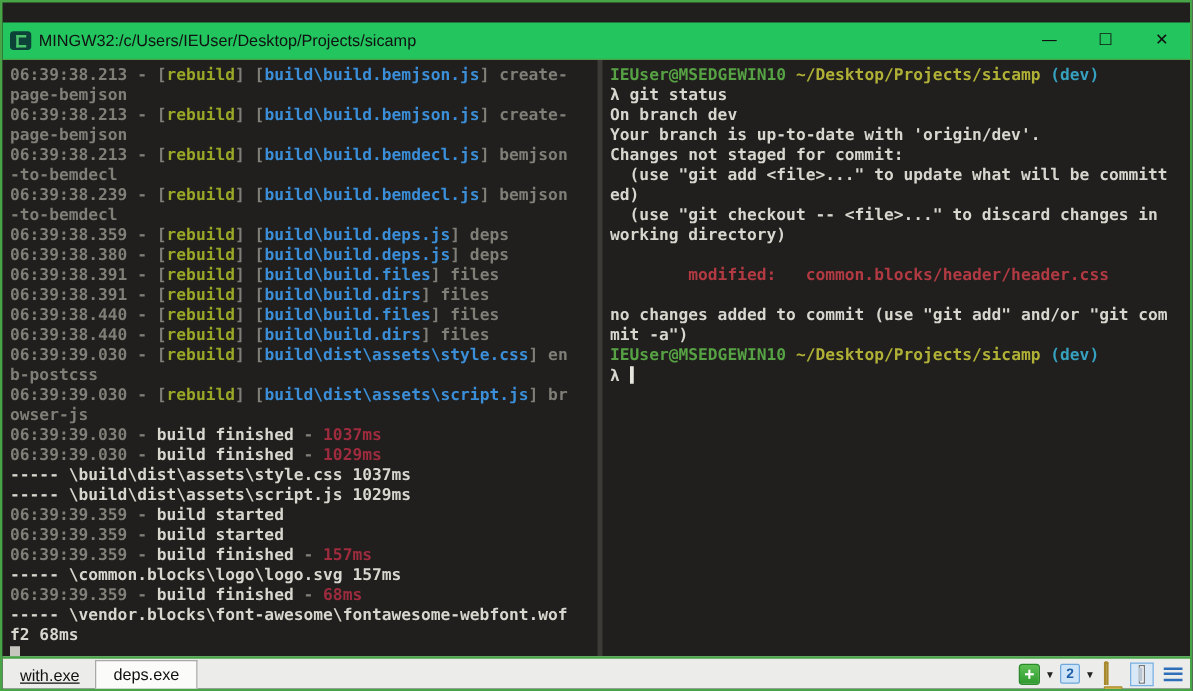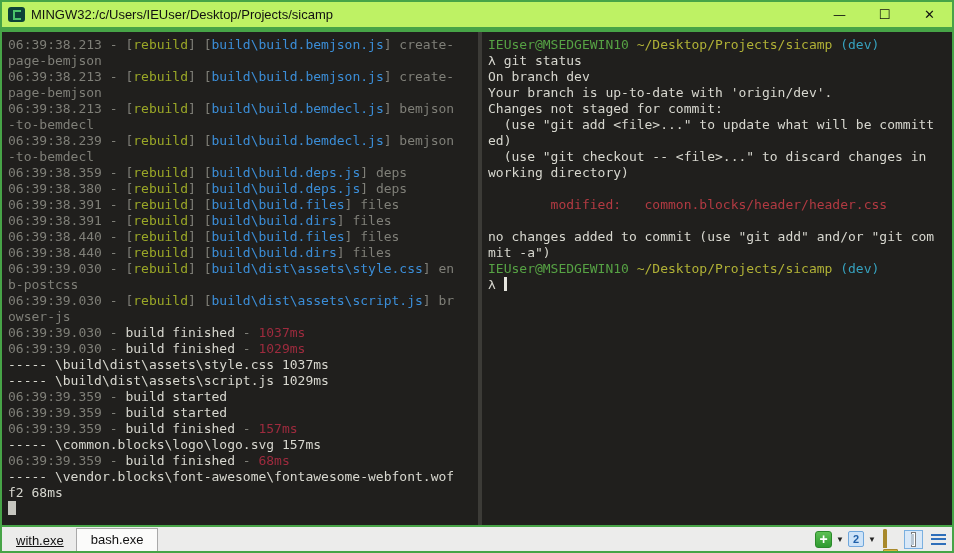--- a/index.html
+++ b/index.html
@@ -4,22 +4,22 @@
 <style>
   html,body{margin:0;padding:0;background:#888;}
   .window{
     position:relative; width:954px; height:553px; box-sizing:border-box;
     border:2px solid #47a447; background:#201f1d;
     font-family:"Liberation Sans", sans-serif;
     display:flex; flex-direction:column; overflow:hidden;
   }
   
   .titlebar{
-    height:30px; flex:0 0 30px; background:#bef264; display:flex; align-items:center;
-    border-bottom:5px solid #3b82f6; box-sizing:border-box; padding-left:6px;
+    height:30px; flex:0 0 30px; background:#22c55e; display:flex; align-items:center;
+    border-bottom:1px solid #3b82f6; box-sizing:border-box; padding-left:6px;margin-top:16px;
   }
   .app-icon{width:17px;height:15px;background:#0c4238;border-radius:3px;
     display:flex;align-items:center;justify-content:center;margin-right:6px;flex:0 0 auto;}
   .app-icon .cglyph{width:6px;height:6px;border:2px solid #49c46a;border-right:none;}
   .title-text{font-size:13px;color:#111;white-space:nowrap;overflow:hidden;}
   .titlebar .spacer{flex:1;}
   .winbtn{width:45px;height:28px;display:flex;align-items:center;justify-content:center;
     font-size:13px;color:#111;background:transparent;border:none;cursor:default;
     font-family:"DejaVu Sans", sans-serif;}
   
@@ -81,30 +81,30 @@
     <span class="app-icon">
         <span class="cglyph"></span>
       </span>
     <span class="title-text">MINGW32:/c/Users/IEUser/Desktop/Projects/sicamp</span>
     <span class="spacer"></span>
     <button class="winbtn">—</button>
     <button class="winbtn">☐</button>
     <button class="winbtn">✕</button>
   </div>
 
-  <div class="terminal" style="background: rgb(32, 31, 29);">
+  <div class="terminal" style="background: rgb(32, 31, 29); font-weight: bold;">
     <div class="pane pane-left" id="left-pane"><div class="tline"><span style="color: rgb(127, 127, 120);">06:39:38.213 - [</span><span style="color: rgb(154, 167, 39);">rebuild</span><span style="color: rgb(127, 127, 120);">] [</span><span style="color: rgb(59, 142, 216);">build\build.bemjson.js</span><span style="color: rgb(127, 127, 120);">] create-</span></div><div class="tline"><span style="color: rgb(127, 127, 120);">page-bemjson</span></div><div class="tline"><span style="color: rgb(127, 127, 120);">06:39:38.213 - [</span><span style="color: rgb(154, 167, 39);">rebuild</span><span style="color: rgb(127, 127, 120);">] [</span><span style="color: rgb(59, 142, 216);">build\build.bemjson.js</span><span style="color: rgb(127, 127, 120);">] create-</span></div><div class="tline"><span style="color: rgb(127, 127, 120);">page-bemjson</span></div><div class="tline"><span style="color: rgb(127, 127, 120);">06:39:38.213 - [</span><span style="color: rgb(154, 167, 39);">rebuild</span><span style="color: rgb(127, 127, 120);">] [</span><span style="color: rgb(59, 142, 216);">build\build.bemdecl.js</span><span style="color: rgb(127, 127, 120);">] bemjson</span></div><div class="tline"><span style="color: rgb(127, 127, 120);">-to-bemdecl</span></div><div class="tline"><span style="color: rgb(127, 127, 120);">06:39:38.239 - [</span><span style="color: rgb(154, 167, 39);">rebuild</span><span style="color: rgb(127, 127, 120);">] [</span><span style="color: rgb(59, 142, 216);">build\build.bemdecl.js</span><span style="color: rgb(127, 127, 120);">] bemjson</span></div><div class="tline"><span style="color: rgb(127, 127, 120);">-to-bemdecl</span></div><div class="tline"><span style="color: rgb(127, 127, 120);">06:39:38.359 - [</span><span style="color: rgb(154, 167, 39);">rebuild</span><span style="color: rgb(127, 127, 120);">] [</span><span style="color: rgb(59, 142, 216);">build\build.deps.js</span><span style="color: rgb(127, 127, 120);">] deps</span></div><div class="tline"><span style="color: rgb(127, 127, 120);">06:39:38.380 - [</span><span style="color: rgb(154, 167, 39);">rebuild</span><span style="color: rgb(127, 127, 120);">] [</span><span style="color: rgb(59, 142, 216);">build\build.deps.js</span><span style="color: rgb(127, 127, 120);">] deps</span></div><div class="tline"><span style="color: rgb(127, 127, 120);">06:39:38.391 - [</span><span style="color: rgb(154, 167, 39);">rebuild</span><span style="color: rgb(127, 127, 120);">] [</span><span style="color: rgb(59, 142, 216);">build\build.files</span><span style="color: rgb(127, 127, 120);">] files</span></div><div class="tline"><span style="color: rgb(127, 127, 120);">06:39:38.391 - [</span><span style="color: rgb(154, 167, 39);">rebuild</span><span style="color: rgb(127, 127, 120);">] [</span><span style="color: rgb(59, 142, 216);">build\build.dirs</span><span style="color: rgb(127, 127, 120);">] files</span></div><div class="tline"><span style="color: rgb(127, 127, 120);">06:39:38.440 - [</span><span style="color: rgb(154, 167, 39);">rebuild</span><span style="color: rgb(127, 127, 120);">] [</span><span style="color: rgb(59, 142, 216);">build\build.files</span><span style="color: rgb(127, 127, 120);">] files</span></div><div class="tline"><span style="color: rgb(127, 127, 120);">06:39:38.440 - [</span><span style="color: rgb(154, 167, 39);">rebuild</span><span style="color: rgb(127, 127, 120);">] [</span><span style="color: rgb(59, 142, 216);">build\build.dirs</span><span style="color: rgb(127, 127, 120);">] files</span></div><div class="tline"><span style="color: rgb(127, 127, 120);">06:39:39.030 - [</span><span style="color: rgb(154, 167, 39);">rebuild</span><span style="color: rgb(127, 127, 120);">] [</span><span style="color: rgb(59, 142, 216);">build\dist\assets\style.css</span><span style="color: rgb(127, 127, 120);">] en</span></div><div class="tline"><span style="color: rgb(127, 127, 120);">b-postcss</span></div><div class="tline"><span style="color: rgb(127, 127, 120);">06:39:39.030 - [</span><span style="color: rgb(154, 167, 39);">rebuild</span><span style="color: rgb(127, 127, 120);">] [</span><span style="color: rgb(59, 142, 216);">build\dist\assets\script.js</span><span style="color: rgb(127, 127, 120);">] br</span></div><div class="tline"><span style="color: rgb(127, 127, 120);">owser-js</span></div><div class="tline"><span style="color: rgb(127, 127, 120);">06:39:39.030 - </span><span style="color: rgb(215, 215, 207);">build finished</span><span style="color: rgb(127, 127, 120);"> - </span><span style="color: rgb(158, 43, 62);">1037ms</span></div><div class="tline"><span style="color: rgb(127, 127, 120);">06:39:39.030 - </span><span style="color: rgb(215, 215, 207);">build finished</span><span style="color: rgb(127, 127, 120);"> - </span><span style="color: rgb(158, 43, 62);">1029ms</span></div><div class="tline"><span style="color: rgb(215, 215, 207);">----- \build\dist\assets\style.css 1037ms</span></div><div class="tline"><span style="color: rgb(215, 215, 207);">----- \build\dist\assets\script.js 1029ms</span></div><div class="tline"><span style="color: rgb(127, 127, 120);">06:39:39.359 - </span><span style="color: rgb(215, 215, 207);">build started</span></div><div class="tline"><span style="color: rgb(127, 127, 120);">06:39:39.359 - </span><span style="color: rgb(215, 215, 207);">build started</span></div><div class="tline"><span style="color: rgb(127, 127, 120);">06:39:39.359 - </span><span style="color: rgb(215, 215, 207);">build finished</span><span style="color: rgb(127, 127, 120);"> - </span><span style="color: rgb(158, 43, 62);">157ms</span></div><div class="tline"><span style="color: rgb(215, 215, 207);">----- \common.blocks\logo\logo.svg 157ms</span></div><div class="tline"><span style="color: rgb(127, 127, 120);">06:39:39.359 - </span><span style="color: rgb(215, 215, 207);">build finished</span><span style="color: rgb(127, 127, 120);"> - </span><span style="color: rgb(158, 43, 62);">68ms</span></div><div class="tline"><span style="color: rgb(215, 215, 207);">----- \vendor.blocks\font-awesome\fontawesome-webfont.wof</span></div><div class="tline"><span style="color: rgb(215, 215, 207);">f2 68ms</span></div><div class="tline"><span class="cur-block" style="background: rgb(198, 198, 191);"></span></div></div>
     <div class="divider" style="background: rgb(60, 59, 55);"></div>
     <div class="pane pane-right" id="right-pane"><div class="tline"><span style="color: rgb(86, 162, 68);">IEUser@MSEDGEWIN10</span><span style="color: rgb(215, 215, 207);"> </span><span style="color: rgb(176, 177, 54);">~/Desktop/Projects/sicamp</span><span style="color: rgb(215, 215, 207);"> </span><span style="color: rgb(54, 161, 190);">(dev)</span></div><div class="tline"><span style="color: rgb(215, 215, 207);">λ git status</span></div><div class="tline"><span style="color: rgb(215, 215, 207);">On branch dev</span></div><div class="tline"><span style="color: rgb(215, 215, 207);">Your branch is up-to-date with 'origin/dev'.</span></div><div class="tline"><span style="color: rgb(215, 215, 207);">Changes not staged for commit:</span></div><div class="tline"><span style="color: rgb(215, 215, 207);">  (use "git add &lt;file&gt;..." to update what will be committ</span></div><div class="tline"><span style="color: rgb(215, 215, 207);">ed)</span></div><div class="tline"><span style="color: rgb(215, 215, 207);">  (use "git checkout -- &lt;file&gt;..." to discard changes in</span></div><div class="tline"><span style="color: rgb(215, 215, 207);">working directory)</span></div><div class="tline">&nbsp;</div><div class="tline"><span style="color: rgb(178, 58, 66);">        modified:   common.blocks/header/header.css</span></div><div class="tline">&nbsp;</div><div class="tline"><span style="color: rgb(215, 215, 207);">no changes added to commit (use "git add" and/or "git com</span></div><div class="tline"><span style="color: rgb(215, 215, 207);">mit -a")</span></div><div class="tline"><span style="color: rgb(86, 162, 68);">IEUser@MSEDGEWIN10</span><span style="color: rgb(215, 215, 207);"> </span><span style="color: rgb(176, 177, 54);">~/Desktop/Projects/sicamp</span><span style="color: rgb(215, 215, 207);"> </span><span style="color: rgb(54, 161, 190);">(dev)</span></div><div class="tline"><span style="color: rgb(215, 215, 207);">λ </span><span class="cur-bar"></span></div></div>
   </div>
 
   <div class="statusbar" style="border-top-color: rgb(71, 164, 71);">
     <div class="tabs" id="tabs">
         <span class="tab tab-underline">with.exe</span>
-        <span class="tab tab-raised">bash.exe</span>
+        <span class="tab tab-raised">deps.exe</span>
       </div>
     <span class="spacer"></span>
 
 
     <button class="sbtn btn-plus">+</button>
     <span class="sbtn drop">▼</span>
     <button class="sbtn btn-two">2</button>
     <span class="sbtn drop">▼</span>
 
     <span class="lock">

